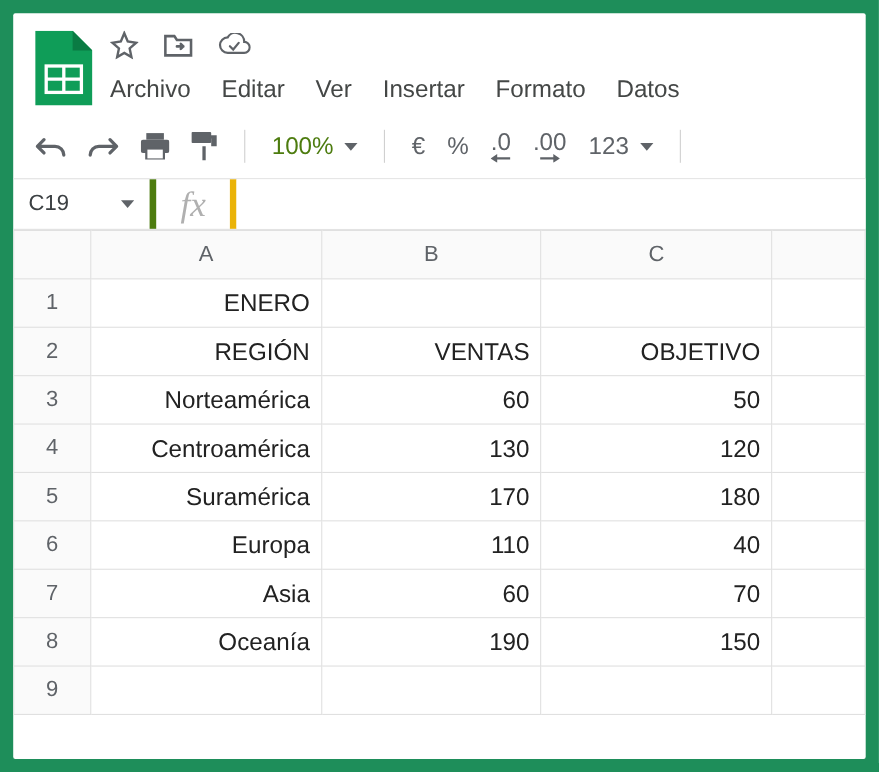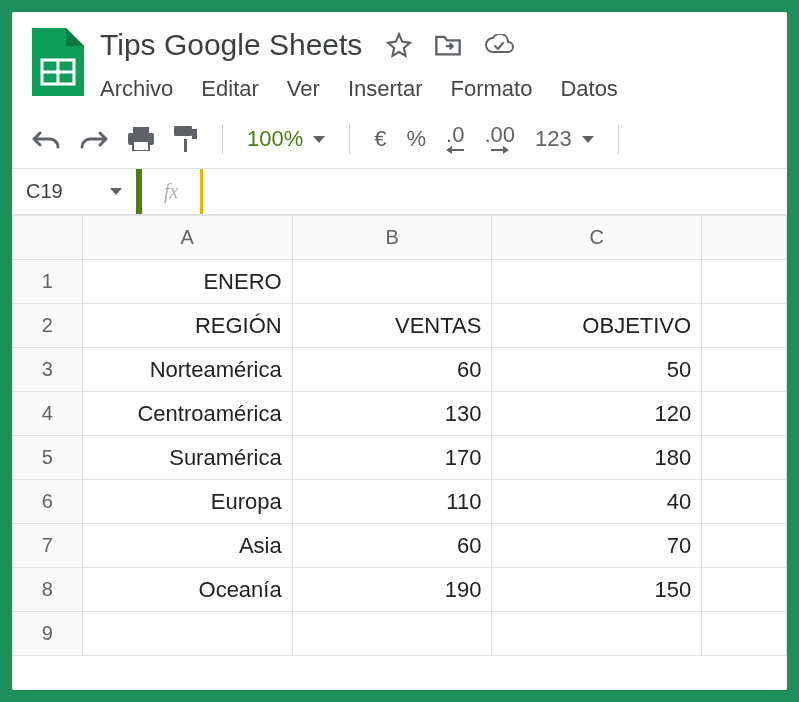--- a/index.html
+++ b/index.html
@@ -102,24 +102,24 @@
       color: #3c4043;
       display: flex;
       align-items: center;
       justify-content: space-between;
       border-right: 6px solid #4d7c0f;
       height: 100%;
     }
     .namebox .dropdown-arrow { margin-left: 0; }
     .fx-label {
       font-style: italic;
-      font-size: 20px;
+      font-size: 32px;
       color: #b0b0b0;
       padding: 0 22px;
-      border-right: 3px solid #eab308;
+      border-right: 6px solid #eab308;
       height: 100%;
       display: flex;
       align-items: center;
       font-family: serif;
     }
     .fx-input {
       flex: 1;
       border: none;
       outline: none;
       font-size: 20px;
@@ -182,21 +182,20 @@
       <svg width="52" height="68" viewBox="0 0 52 68">
         <path d="M0 0 h34 l18 18 v50 h-52 z" fill="#0f9d58"></path>
         <path d="M34 0 l18 18 h-18 z" fill="#0a7b43"></path>
         <rect x="10" y="32" width="32" height="24" fill="none" stroke="#fff" stroke-width="3"></rect>
         <line x1="10" y1="44" x2="42" y2="44" stroke="#fff" stroke-width="3"></line>
         <line x1="26" y1="32" x2="26" y2="56" stroke="#fff" stroke-width="3"></line>
       </svg>
     </div>
     <div class="title-block">
       <div class="title-row">
-        <span class="doc-title">Tips Google Sheets</span>
         <div class="title-icons">
           <span>
             <svg width="26" height="26" viewBox="0 0 24 24" fill="none" stroke="#5f6368" stroke-width="2">
                 <path d="M12 2l2.9 6.9L22 10l-5.5 4.8L18 22l-6-3.5L6 22l1.5-7.2L2 10l7.1-1.1z"></path>
               </svg>
           </span>
           <span>
             <svg width="28" height="24" viewBox="0 0 24 20" fill="none" stroke="#5f6368" stroke-width="2">
                 <path d="M2 3h7l2 3h11v12H2z"></path>
                 <path d="M11 11h5m0 0l-2-2m2 2l-2 2" stroke-linecap="round"></path>

